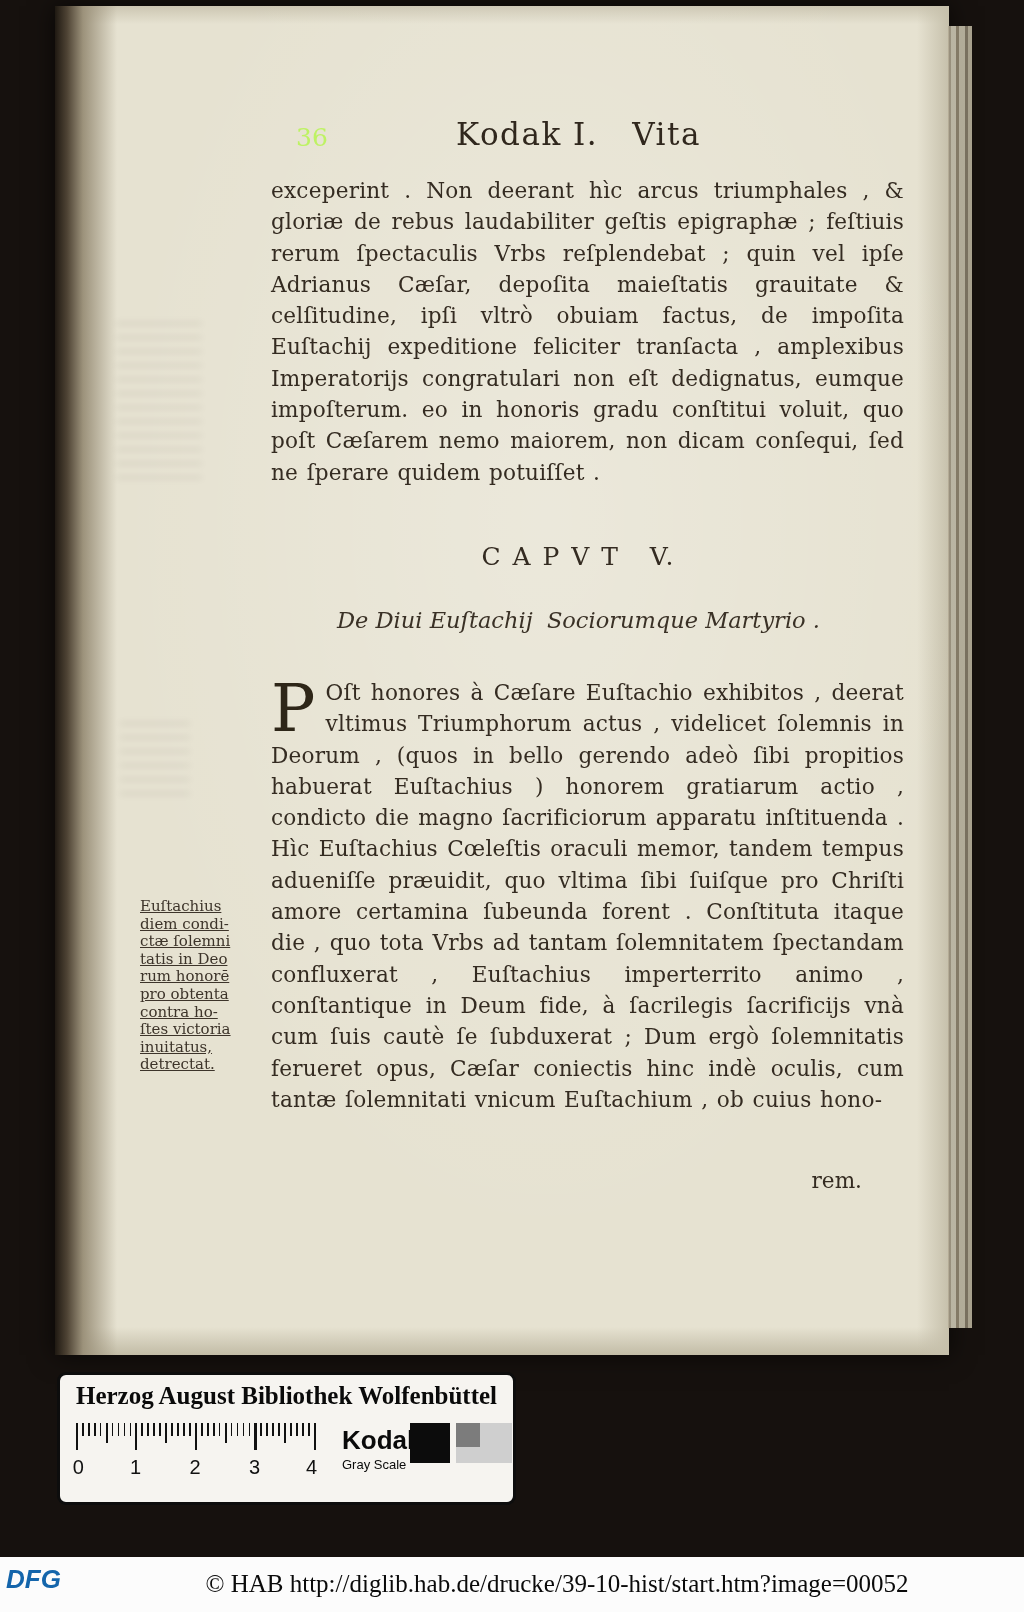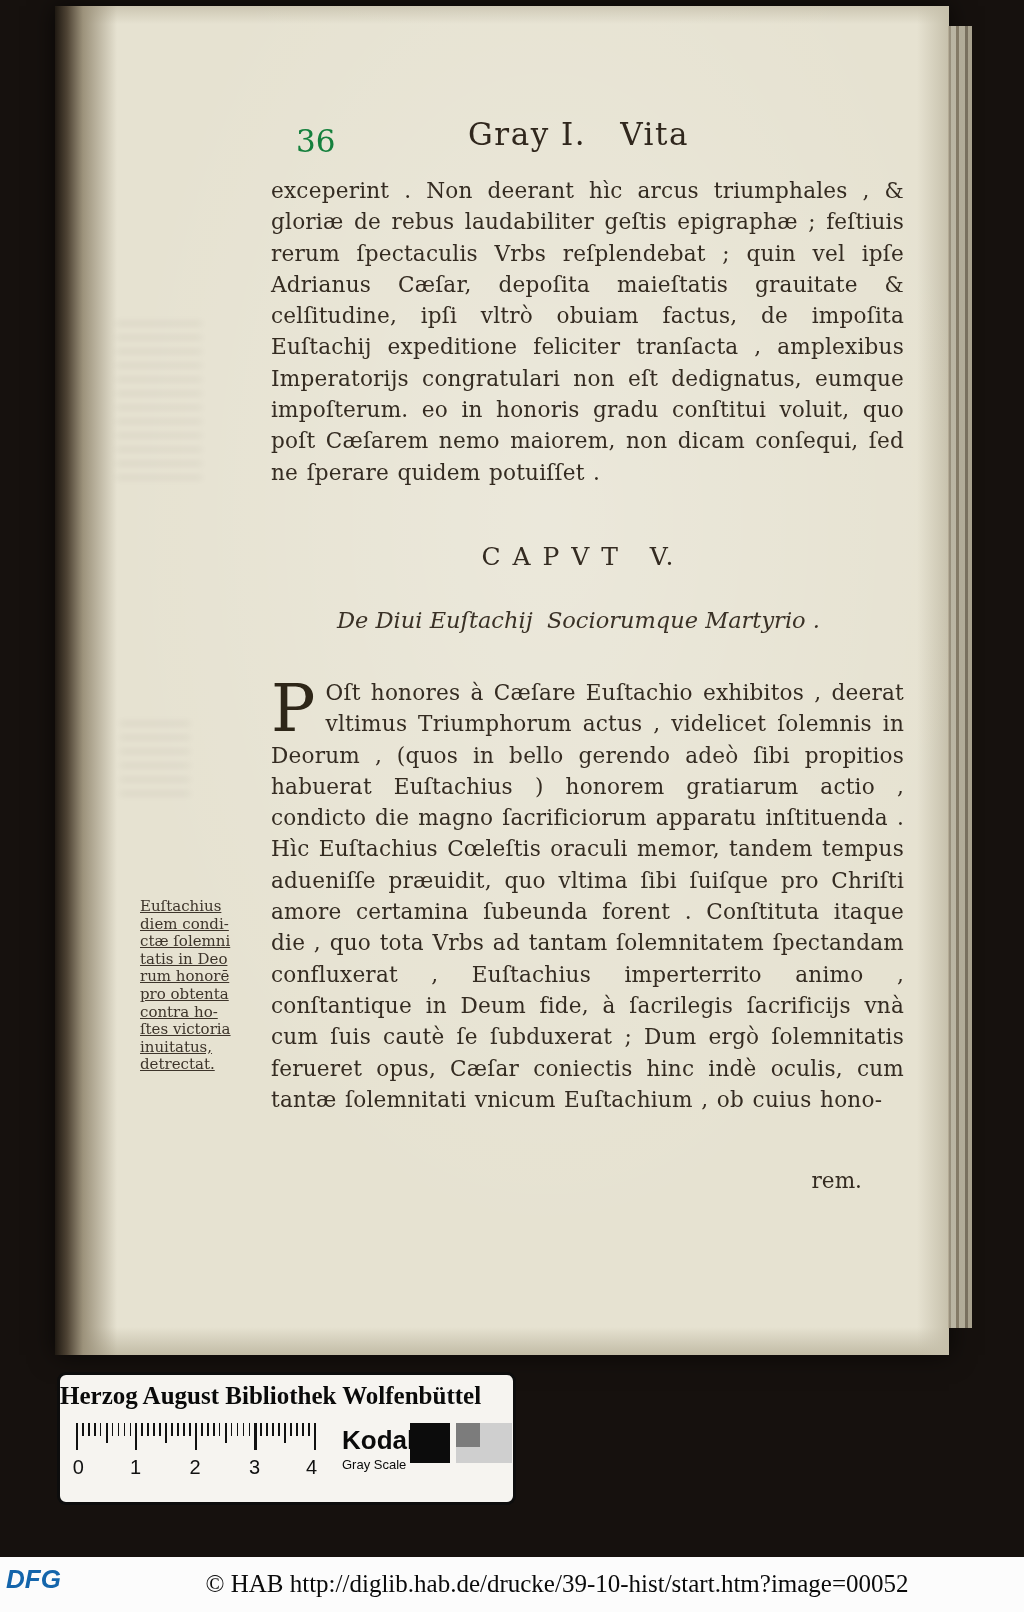--- a/index.html
+++ b/index.html
@@ -35,21 +35,21 @@
     position:absolute;
     background:repeating-linear-gradient(to bottom, rgba(105,95,80,0.4) 0 3px, transparent 3px 14px);
     filter:blur(3px); opacity:.32;
   }
   .smudge-a { left:116px; top:322px; width:86px; height:164px; }
   .smudge-b { left:120px; top:722px; width:70px; height:74px; }
 
   
   .ink { color:#342b21; }
   .header-row { position:absolute; left:262px; top:116px; width:633px; height:44px; }
-  .pagenum { position:absolute; left:34px; top:7px; font-size:31px; color:#15803d; }
+  .pagenum { position:absolute; left:34px; top:7px; font-size:25px; color:#bef264; }
   .header-title { display:block; text-align:center; font-size:31px; letter-spacing:1.5px; white-space:pre; color:#30271d; }
 
   .bodytext { font-size:21.6px; line-height:31.3px; text-align:justify; word-spacing:1.5px; letter-spacing:0.2px; margin:9px; }
   .para1 { position:absolute; left:262px; top:166px; width:633px; }
 
   .caput { position:absolute; left:262px; top:542px; width:633px; text-align:center;
            font-size:25px; letter-spacing:2px; white-space:pre; color:#342b21; }
   .subtitle { position:absolute; left:262px; top:607px; width:633px; text-align:center;
               font-style:italic; font-size:22.5px; white-space:pre; color:#3a3126; }
 
@@ -61,21 +61,21 @@
 
   .margin-note { position:absolute; left:140px; top:898px; width:116px;
                  font-size:15px; line-height:17.6px; white-space:pre-line; color:#3d342a;text-decoration:underline; }
 
   
   .ruler-card {
     position:absolute; left:57px; top:1372px; width:459px; height:133px;
     background:#f6f4f0; border:3px solid #0d0d0d; border-radius:9px;
     box-sizing:border-box;
   }
-  .card-title { margin-top:7px; font-family:"Liberation Serif", serif;
+  .card-title { margin-top:7px; text-align:center; font-family:"Liberation Serif", serif;
                 font-weight:700; font-size:25px; color:#0a0a0a; }
   .ruler { position:absolute; left:16px; top:48px; width:250px; height:72px; }
   .tick-layer { position:absolute; left:0; top:0; }
   .tick-mm   { width:239px; height:13px; background:repeating-linear-gradient(to right, #111 0 1.7px, transparent 1.7px 5.95px); }
   .tick-half { width:240px; height:20px; background:repeating-linear-gradient(to right, #111 0 1.8px, transparent 1.8px 29.75px); }
   .tick-cm   { width:241px; height:27px; background:repeating-linear-gradient(to right, #111 0 2px,   transparent 2px 59.5px); }
   .ruler-numbers { position:absolute; left:0; top:33px; width:238px; height:26px; }
   .ruler-num { position:absolute; transform:translateX(-50%); font-family:"Liberation Sans", sans-serif;
                font-size:20px; color:#111; }
   .ruler-num:nth-child(1){ left:1%; }
@@ -104,21 +104,21 @@
 <body>
 
 <div class="page"></div>
 <div class="page-edges"></div>
 
 <div class="smudge smudge-a"></div>
 <div class="smudge smudge-b"></div>
 
 <div class="header-row">
   <span class="pagenum">36</span>
-  <span class="header-title">Gray I.   Vita</span>
+  <span class="header-title">Kodak I.   Vita</span>
 </div>
 
 <p class="bodytext ink para1">exceperint .  Non deerant hìc arcus triumphales , &amp; gloriæ de rebus laudabiliter geſtis epigraphæ ; feſtiuis rerum ſpectaculis Vrbs reſplendebat ;  quin vel ipſe Adrianus Cæſar, depoſita maieſtatis grauitate &amp; celſitudine, ipſi vltrò obuiam factus, de impoſita Euſtachij expeditione feliciter tranſacta , amplexibus Imperatorijs congratulari non eſt dedignatus, eumque impoſterum. eo in honoris gradu conſtitui voluit, quo poſt Cæſarem nemo maiorem, non dicam conſequi, ſed ne ſperare quidem potuiſſet .</p>
 
 <div class="caput">C A P V T   V.</div>
 <div class="subtitle">De Diui Euſtachij  Sociorumque Martyrio .</div>
 
 <p class="bodytext ink para2"><span class="dropcap">P</span><span>Oſt honores à Cæſare Euſtachio exhibitos , deerat vltimus Triumphorum actus , videlicet ſolemnis in Deorum , (quos in bello gerendo adeò ſibi propitios habuerat Euſtachius ) honorem gratiarum actio , condicto die magno ſacrificiorum apparatu inſtituenda . Hìc Euſtachius Cœleſtis oraculi memor, tandem tempus adueniſſe præuidit, quo vltima ſibi ſuiſque pro Chriſti amore certamina ſubeunda forent . Conſtituta itaque die , quo tota Vrbs ad tantam ſolemnitatem ſpectandam confluxerat , Euſtachius imperterrito animo , conſtantique in Deum fide, à ſacrilegis ſacrificijs vnà cum ſuis cautè ſe ſubduxerat ; Dum ergò ſolemnitatis ferueret opus, Cæſar coniectis hinc indè oculis, cum tantæ ſolemnitati vnicum Euſtachium , ob cuius hono-</span></p>
 
 <div class="catchword">rem.</div>

